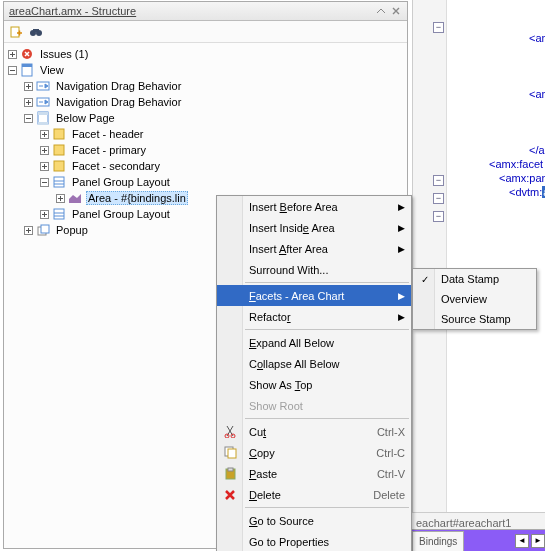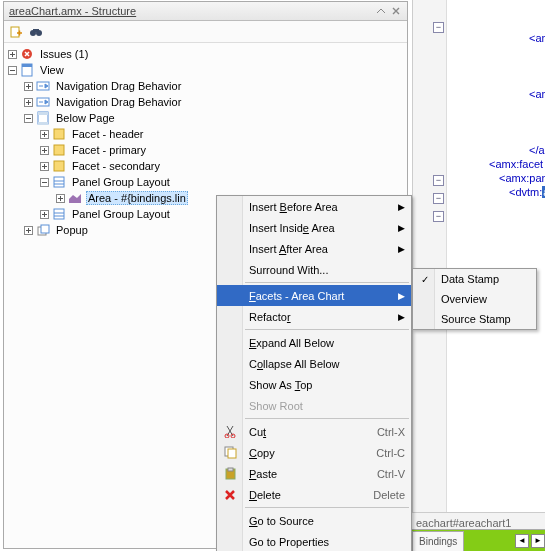--- a/index.html
+++ b/index.html
@@ -38,21 +38,21 @@
 .m2 .check { position:absolute; left:8px; color:#000; font-size:10px; }
 
 
 .code { position:absolute; left:412px; top:0; right:0; bottom:0; overflow:hidden; background:#fff; border-left:1px solid #ccc;}
 .code .gut { position:absolute; left:0; top:0; bottom:0; width:34px; background:#f4f4f4; border-right:1px solid #ddd;}
 .code .area { position:absolute; left:36px; top:3px; right:0; font-family: Consolas, monospace; font-size:12px; color:#0000aa; white-space:pre; }
 .code .t { color:#0000c0; }
 .code .hl { background:#316ac5; color:#fff; padding:0 1px; }
 .code .fold { position:absolute; left:20px; width:11px; height:11px; border:1px solid #88a; background:#fff; color:#446; font-size:9px; display:flex; align-items:center; justify-content:center; line-height:1;}
 
-.tabs { position:absolute; left:412px; bottom:0; right:0; height:22px; border-top:1px solid #aaa; background:#84cc16; display:flex; align-items:center;}
+.tabs { position:absolute; left:412px; bottom:0; right:0; height:22px; border-top:1px solid #aaa; background:#8b5cf6; display:flex; align-items:center;}
 .tabs .tab { height:20px; padding:0 6px; border:1px solid #aaa; border-bottom:none; background:#f7f7f7; margin-right:-1px; display:flex; align-items:center; font-size:10px; color:#555;}
 .tabs .scroll { margin-left:auto; display:flex; }
 .tabs .sbtn { width:14px; height:14px; border:1px solid #888; background:#fff; margin-left:2px; display:flex; align-items:center; justify-content:center; font-size:8px;}
 .crumb { position:absolute; left:412px; bottom:22px; right:0; height:17px; border-top:1px solid #ccc; background:#f3f3f3; display:flex; align-items:flex-end; padding:0 4px; font-size:10px; color:#666;}
 </style>
 </head>
 <body>
 
 <div class="panel">
   <div class="panel-header">

